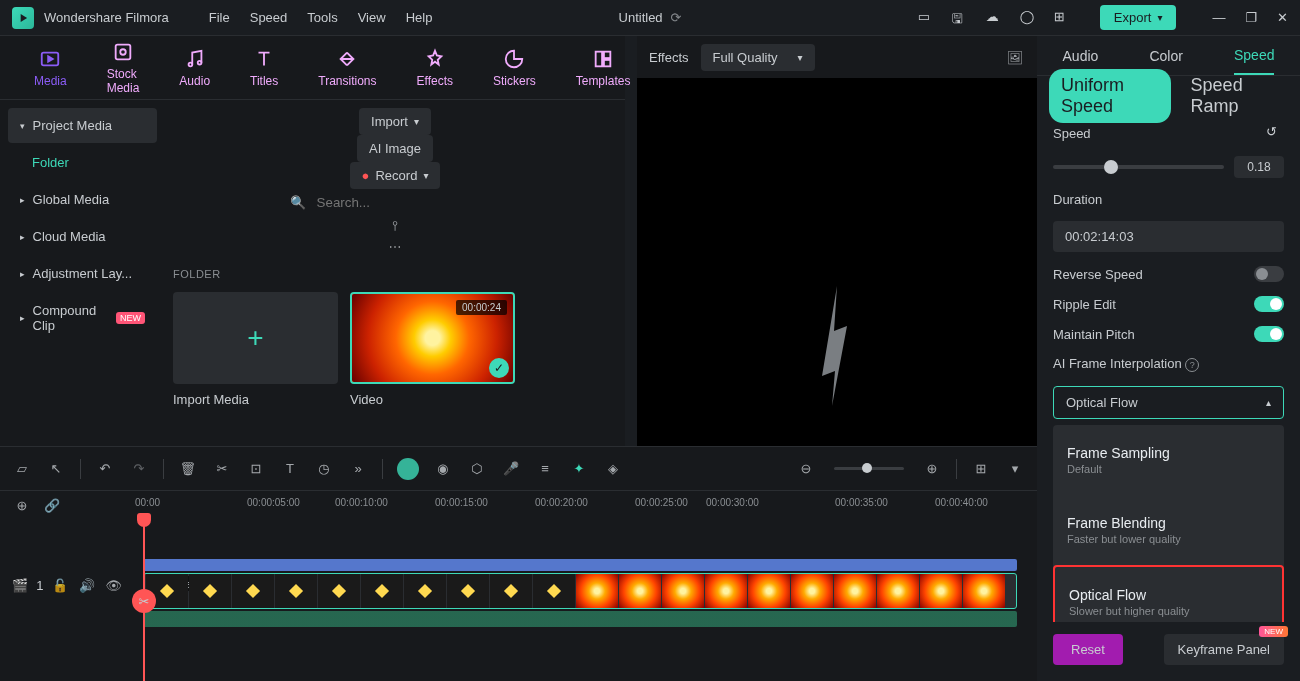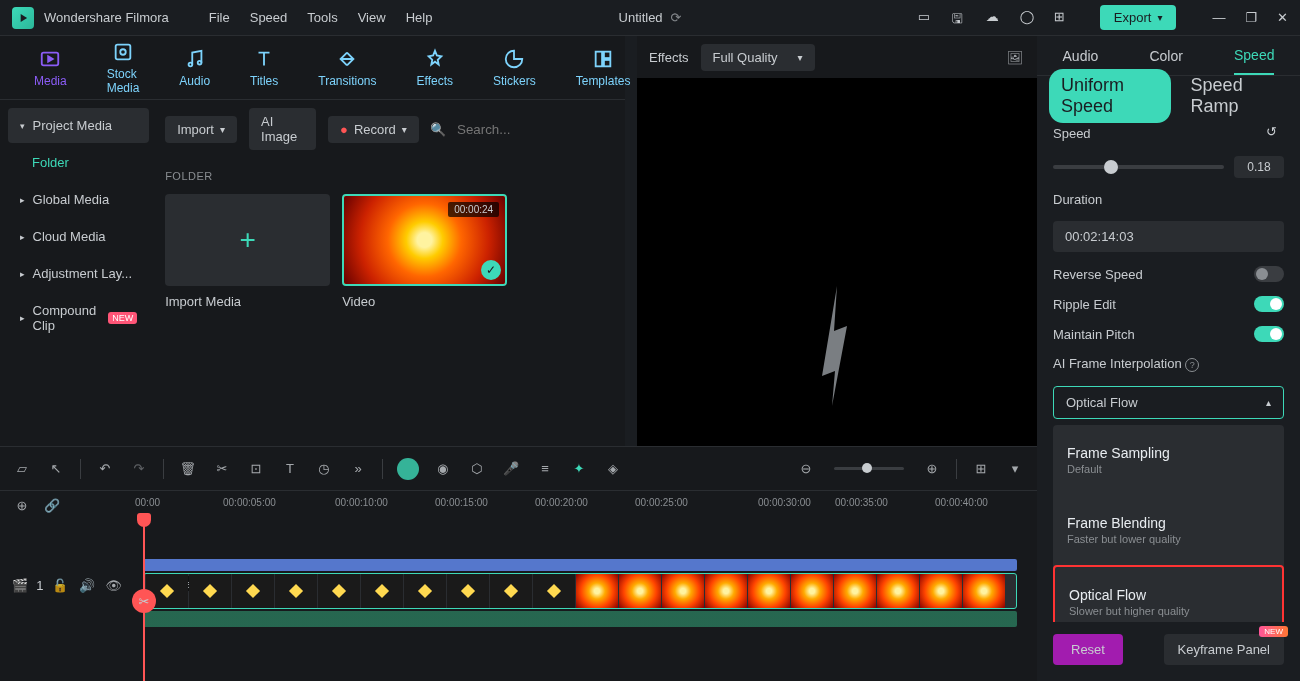--- a/index.html
+++ b/index.html
@@ -17,36 +17,36 @@
 .title-icon { width: 18px; height: 18px; color: #c8ccd0; cursor: pointer; }
 .export-btn { background: #3dd9b8; color: #1a1d21; padding: 5px 14px; border-radius: 4px; font-size: 13px; font-weight: 500; display: flex; align-items: center; gap: 6px; cursor: pointer; margin-left: 12px; }
 .win-controls { display: flex; gap: 20px; margin-left: 20px; }
 
 
 .main { display: flex; height: 641px; }
 
 
 .left-panel { width: 625px; background: #17191c; display: flex; flex-direction: column; }
 .tabs-row { height: 64px; display: flex; align-items: center; padding: 0 20px; gap: 12px; border-bottom: 1px solid #2a2d31; }
-.tab { display: flex; flex-direction: column; align-items: center; gap: 4px; cursor: pointer; padding: 4px 14px; color: #7dd3fc; }
+.tab { display: flex; flex-direction: column; align-items: center; gap: 4px; cursor: pointer; padding: 4px 14px; color: #f0abfc; }
 .tab.active { color: #8b5cf6; }
 .tab-icon { width: 22px; height: 22px; }
 .tab-label { font-size: 12px; }
 .content-row { display: flex; flex: 1; }
 .sidebar { width: 165px; padding: 8px; display: flex; flex-direction: column; gap: 2px; }
 .project-media-hdr { background: #2a2d31; padding: 10px 12px; border-radius: 4px; display: flex; align-items: center; gap: 8px; }
 .folder-item { color: #3dd9b8; padding: 10px 24px; font-size: 13px; }
 .side-item { padding: 10px 12px; display: flex; align-items: center; gap: 8px; font-size: 13px; cursor: pointer; }
 .side-item .tri { font-size: 9px; }
 .new-badge { background: #ff5577; color: #fff; font-size: 9px; padding: 1px 4px; border-radius: 3px; margin-left: 4px; }
 .sidebar-bottom { margin-top: auto; display: flex; align-items: center; gap: 12px; padding: 8px; }
 .side-btn { width: 24px; height: 24px; cursor: pointer; display: flex; align-items: center; justify-content: center; }
 .collapse-btn { margin-left: auto; background: #2a2d31; border-radius: 4px; }
 .media-area { flex: 1; padding: 8px; }
-.toolbar-row { display: flex; gap: 12px; align-items: center; margin-bottom: 20px; }
+.toolbar-row { display: flex; gap: 0; align-items: center; margin-bottom: 12px; flex-direction: column; }
 .tool-btn { background: #2a2d31; padding: 6px 12px; border-radius: 4px; font-size: 13px; display: flex; align-items: center; gap: 6px; cursor: pointer; }
 .search-input { flex: 1; background: transparent; border: none; color: #c8ccd0; padding: 6px; outline: none; }
 .search-wrap { flex: 1; display: flex; align-items: center; gap: 4px; }
 .folder-label { font-size: 11px; color: #8a8e92; margin-bottom: 12px; letter-spacing: 0.5px; }
 .media-grid { display: flex; gap: 12px; }
 .media-card { width: 165px; }
 .media-thumb { width: 165px; height: 92px; background: #2a2d31; border-radius: 4px; display: flex; align-items: center; justify-content: center; position: relative; }
 .import-thumb { cursor: pointer; }
 .plus-icon { color: #3dd9b8; font-size: 28px; font-weight: 200; }
 .media-thumb.video { border: 2px solid #3dd9b8; background: linear-gradient(135deg, #ff6b1a 20%, #ffaa00 50%, #ff3300 80%); overflow: hidden; }
@@ -437,26 +437,26 @@
     <div class="tl-icon">⊞</div>
     <div class="tl-icon">▾</div>
   </div>
   <div class="tl-ruler-row">
     <div class="tl-left-col">
       <div class="tl-icon">⊕</div>
       <div class="tl-icon">🔗</div>
     </div>
     <div class="tl-ruler">
       <span class="ruler-mark" style="left:0">00:00</span>
-      <span class="ruler-mark" style="left:88px">00:00:05:00</span>
+      <span class="ruler-mark" style="left:112px">00:00:05:00</span>
       <span class="ruler-mark" style="left:200px">00:00:10:00</span>
       <span class="ruler-mark" style="left:300px">00:00:15:00</span>
       <span class="ruler-mark" style="left:400px">00:00:20:00</span>
       <span class="ruler-mark" style="left:500px">00:00:25:00</span>
-      <span class="ruler-mark" style="left:623px">00:00:30:00</span>
+      <span class="ruler-mark" style="left:571px">00:00:30:00</span>
       <span class="ruler-mark" style="left:700px">00:00:35:00</span>
       <span class="ruler-mark" style="left:800px">00:00:40:00</span>
     </div>
   </div>
   <div class="tl-tracks">
     <div class="playhead">
       <div class="playhead-head"></div>
       <div class="playhead-cut">✂</div>
     </div>
     <div style="height:40px"></div>

